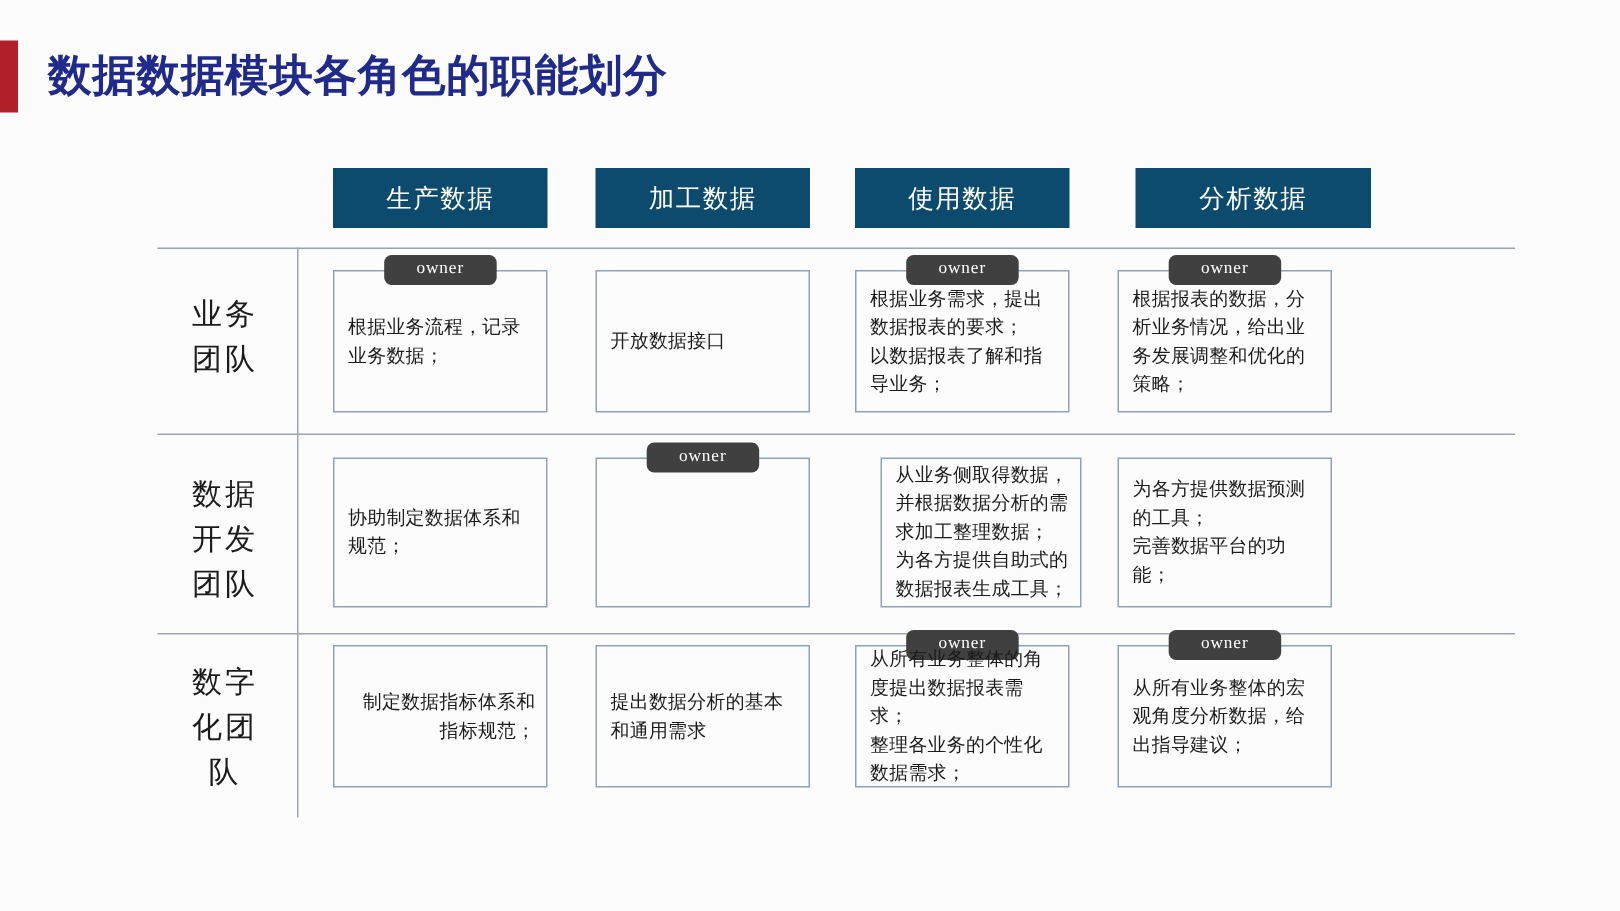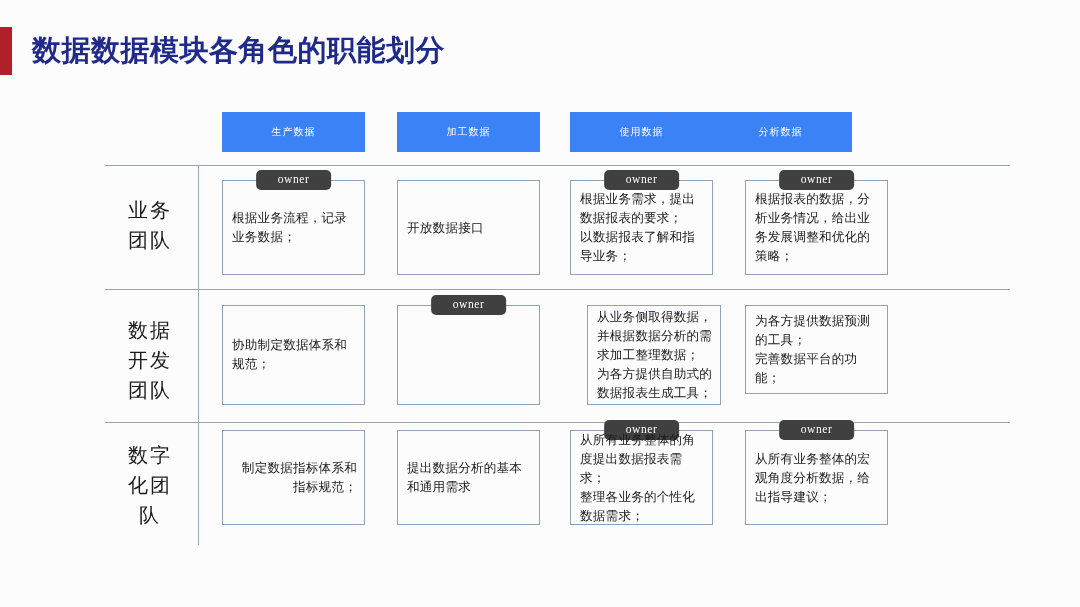--- a/index.html
+++ b/index.html
@@ -54,23 +54,23 @@
     position: absolute;
     left: 0;
     top: 0;
     width: 905px;
     height: 60px;
   }
   .head-cell {
     position: absolute;
     top: 12px;
     height: 40px;
-    background: #3b82f6;
+    background: #0c4a6e;
     color: #ffffff;
-    font-size: 10px;
+    font-size: 17px;
     display: flex;
     align-items: center;
     justify-content: center;
     letter-spacing: 1px;
   }
 
   
   .hrule {
     position: absolute;
     left: 0;
@@ -140,21 +140,21 @@
 <div class="title-wrap">
   <div class="title-bar"></div>
   <div class="title-text">数据数据模块各角色的职能划分</div>
 </div>
 
 <div class="matrix">
   <div class="head-row">
       <div class="head-cell" style="left: 117px; width: 143px;">生产数据</div>
       <div class="head-cell" style="left: 292px; width: 143px;">加工数据</div>
       <div class="head-cell" style="left: 465px; width: 143px;">使用数据</div>
-      <div class="head-cell" style="left: 604px; width: 143px;">分析数据</div>
+      <div class="head-cell" style="left: 652px; width: 157px;">分析数据</div>
     </div>
   <div class="vrule" style="top: 65px; height: 380px;"></div>
 <div class="hrule" style="top: 65px;"></div>
     <div class="hrule" style="top: 189px;"></div>
     <div class="hrule" style="top: 322px;"></div>
     <div class="row-label" style="top: 95px;">
       <span>业务</span>
       <span>团队</span>
     </div>
     <div class="cell" style="left: 117px; width: 143px; top: 80px; height: 95px;">
@@ -181,21 +181,21 @@
     <div class="cell" style="left: 117px; width: 143px; top: 205px; height: 100px;">
       <div class="cell-text" style="white-space: pre-line;">协助制定数据体系和规范；</div>
     </div>
     <div class="cell" style="left: 292px; width: 143px; top: 205px; height: 100px;">
       <div class="owner-badge">owner</div>
     </div>
     <div class="cell" style="left: 482px; width: 134px; top: 205px; height: 100px;">
       <div class="cell-text" style="white-space: pre-line;">从业务侧取得数据，并根据数据分析的需求加工整理数据；
 为各方提供自助式的数据报表生成工具；</div>
     </div>
-    <div class="cell" style="left: 640px; width: 143px; top: 205px; height: 89px;">
+    <div class="cell" style="left: 640px; width: 143px; top: 205px; height: 100px;">
       <div class="cell-text" style="white-space: pre-line;">为各方提供数据预测的工具；
 完善数据平台的功能；</div>
     </div>
     <div class="row-label" style="top: 340px;">
       <span>数字</span>
       <span>化团</span>
       <span>队</span>
     </div>
     <div class="cell" style="left: 117px; width: 143px; top: 330px; height: 95px; text-align: right;">
       <div class="cell-text" style="white-space: pre-line;">制定数据指标体系和指标规范；</div>

